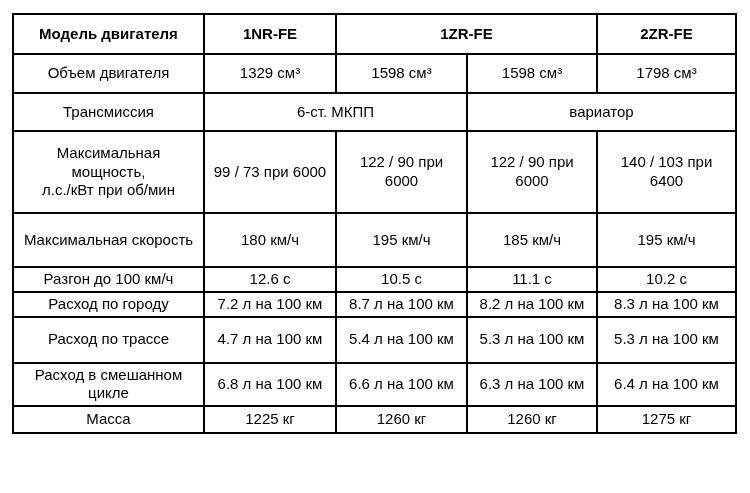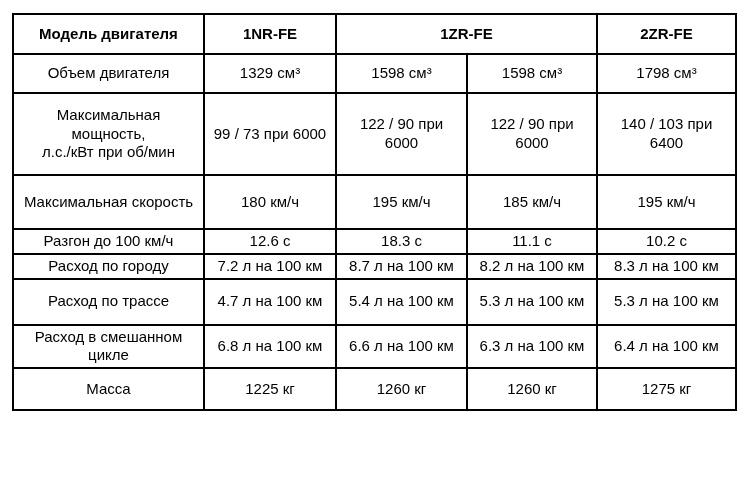--- a/index.html
+++ b/index.html
@@ -40,21 +40,21 @@
   tr.r-header   { height: 40px; border-radius: 20px; }
   tr.r-volume   { height: 39px; margin-left: 40px; }
   tr.r-trans    { height: 38px; }
   tr.r-power    { height: 82px; margin-top: 8px; }
   tr.r-speed    { height: 54px; }
   tr.r-accel    { height: 22px; }
   tr.r-city     { height: 21px; }
   tr.r-highway  { height: 46px; }
   tr.r-mixed    { height: 38px; }
   tr.r-tank     { height: 35px; }
-  tr.r-mass     { height: 42px; }
+  tr.r-mass     { height: 27px; }
 </style>
 </head>
 <body>
 
 <div class="table-wrap">
   <table class="spec-table">
     <colgroup>
       <col style="width:191px">
       <col style="width:132px">
       <col style="width:131px">
@@ -70,20 +70,25 @@
       </tr>
 
       <tr class="r-volume">
         <td>Объем двигателя</td>
         <td>1329 см³</td>
         <td>1598 см³</td>
         <td>1598 см³</td>
         <td>1798 см³</td>
       </tr>
 
+      <tr class="r-trans">
+        <td>Трансмиссия</td>
+        <td colspan="2">6-ст. МКПП</td>
+        <td colspan="2">вариатор</td>
+      </tr>
 
       <tr class="r-power">
         <td>Максимальная
 мощность,
 л.с./кВт при об/мин</td>
         <td>99 / 73 при 6000</td>
         <td>122 / 90 при
 6000</td>
         <td>122 / 90 при
 6000</td>
@@ -95,21 +100,21 @@
         <td>Максимальная скорость</td>
         <td>180 км/ч</td>
         <td>195 км/ч</td>
         <td>185 км/ч</td>
         <td>195 км/ч</td>
       </tr>
 
       <tr class="r-accel">
         <td>Разгон до 100 км/ч</td>
         <td>12.6 с</td>
-        <td>18.3 с</td>
+        <td>10.5 с</td>
         <td>11.1 с</td>
         <td>10.2 с</td>
       </tr>
 
       <tr class="r-city">
         <td>Расход по городу</td>
         <td>7.2 л на 100 км</td>
         <td>8.7 л на 100 км</td>
         <td>8.2 л на 100 км</td>
         <td>8.3 л на 100 км</td>

